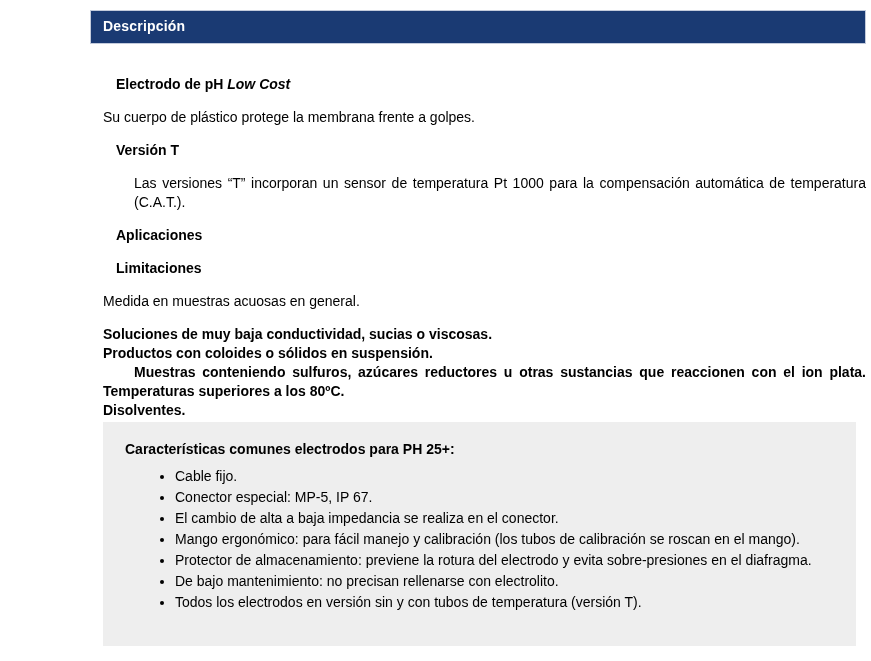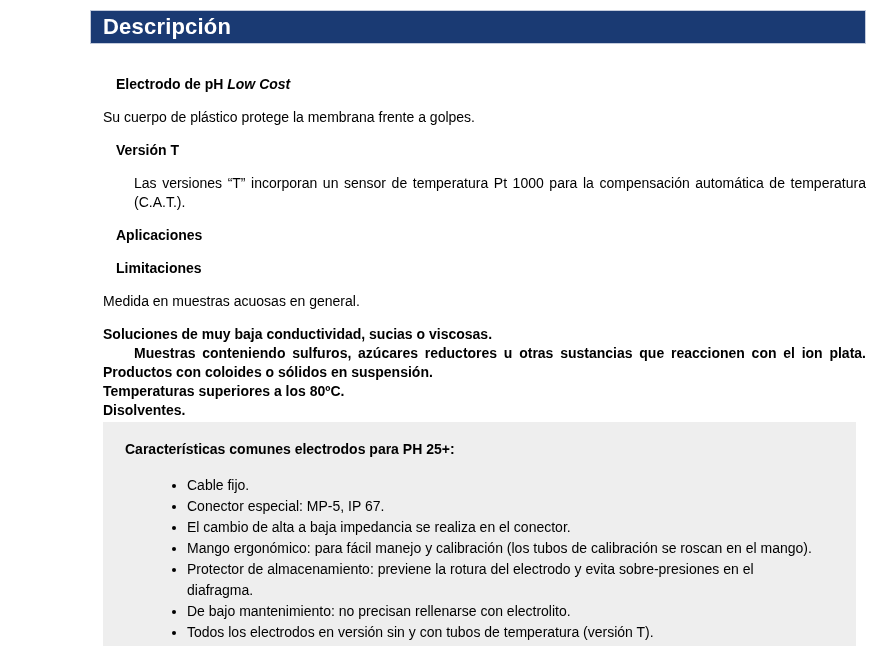--- a/index.html
+++ b/index.html
@@ -19,21 +19,21 @@
     position: absolute;
     left: 90px;
     top: 10px;
     width: 774px;
     height: 32px;
     background: #1a3a73;
     border: 1px solid #c3cbdc;
   }
   .title-bar .title {
     color: #ffffff;
-    font-size: 22px;
+    font-size: 14px;
     font-weight: bold;
     line-height: 31px;
     padding-left: 12px;
     letter-spacing: 0.2px;
     white-space: nowrap;
   }
   .content {
     position: absolute;
     left: 103px;
     top: 75px;
@@ -65,21 +65,21 @@
     background: #eeeeee;
     padding: 18px 20px 0 22px;
   }
   .features-box .box-heading {
     font-weight: bold;
     font-size: 14px;
     line-height: 19px;
     margin: 0 0 7px 0;
   }
   .features-box ul {
-    margin: 16px;
+    margin: 4px;
     padding: 0 0 0 46px;
     list-style: disc outside;
   }
   .features-box li {
     font-size: 14px;
     line-height: 21px;
   }
 </style>
 </head>
 <body>
@@ -102,22 +102,22 @@
   <div class="block stretch">Las versiones “T” incorporan un sensor de temperatura Pt 1000 para la compensación automática de temperatura (C.A.T.).</div>
 
   <div class="block bold">Aplicaciones</div>
 
   <div class="block bold">Limitaciones</div>
 
   <div class="block">Medida en muestras acuosas en general.</div>
 
   <div class="block limitations">
     <div class="line">Soluciones de muy baja conductividad, sucias o viscosas.</div>
+    <div class="line">Productos con coloides o sólidos en suspensión.</div>
     <div class="line stretch">Muestras conteniendo sulfuros, azúcares reductores u otras sustancias que reaccionen con el ion plata.</div>
-    <div class="line">Productos con coloides o sólidos en suspensión.</div>
     <div class="line">Temperaturas superiores a los 80ºC.</div>
     <div class="line">Disolventes.</div>
   </div>
 
 </div>
 
 <div class="features-box">
   <div class="box-heading">Características comunes electrodos para PH 25+:</div>
   <ul>
     <li>Cable fijo.</li>

